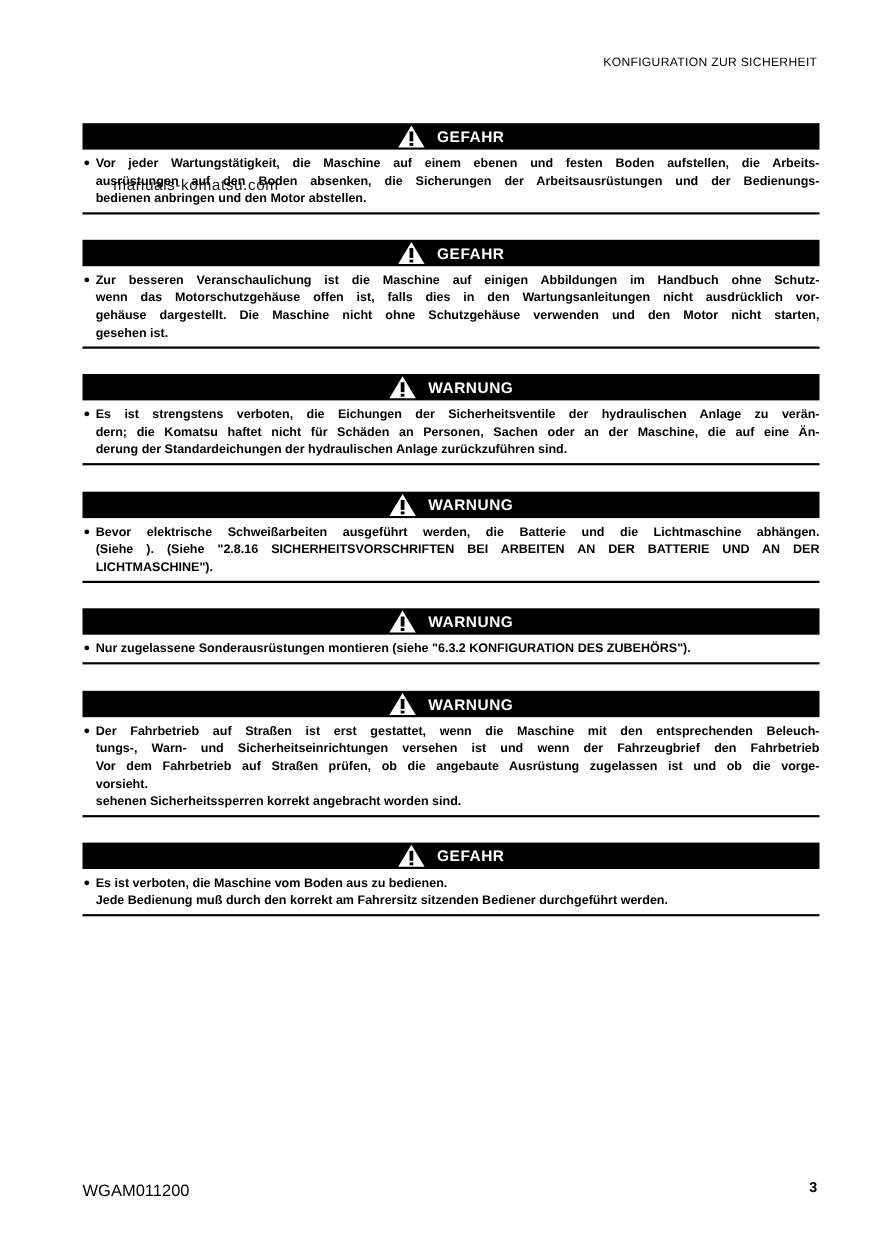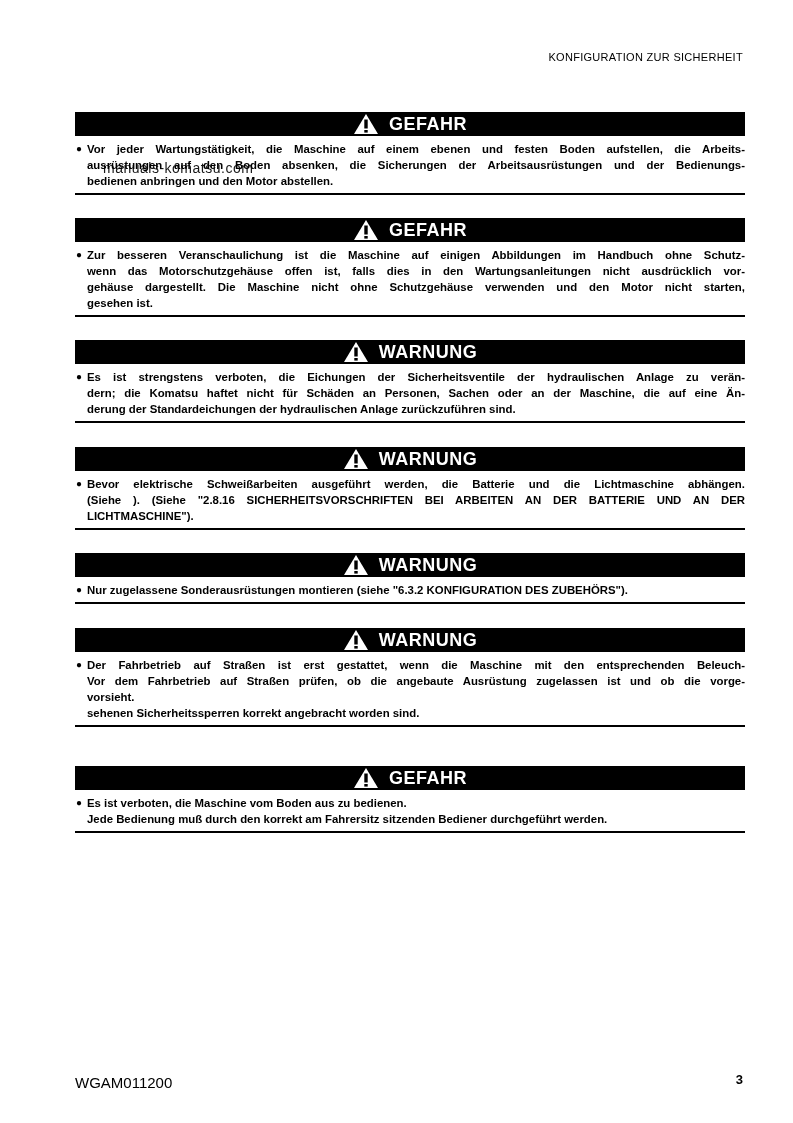--- a/index.html
+++ b/index.html
@@ -1,21 +1,21 @@
 <!DOCTYPE html>
 <html><head>
 <meta charset="utf-8">
 <style>
   html, body { margin: 0; padding: 0; background: #ffffff; }
   body { width: 793px; height: 1123px; position: relative; overflow: hidden;
          font-family: "Liberation Sans", "DejaVu Sans", sans-serif; color: #000; }
   .header { position: absolute; right: 50px; top: 51px; font-size: 11px; letter-spacing: 0.3px; }
   .block { position: absolute; left: 75px; width: 670px; }
   .bar { height: 24px; background: #000; color: #fff; display: flex; align-items: center; justify-content: center;
-         font-weight: bold; font-size: 18px; letter-spacing: 0.5px; }
+         font-weight: bold; font-size: 14px; letter-spacing: 0.5px; }
   .bar .icon { width: 26px; height: 22px; margin-right: 10px; display: inline-block; }
   .body { font-size: 11.4px; font-weight: bold; line-height: 16px; padding: 5px 0 4px 0; text-align: justify; }
   .item { position: relative; padding-left: 12px; }
   .bullet { position: absolute; left: 1px; top: 0; font-size: 10px; }
   .line { display: block; text-align: justify; text-align-last: justify; }
   .line.last { text-align-last: left; }
   .rule { height: 2px; background: #000; }
   .watermark { position: absolute; left: 103px; top: 160px; font-size: 14px; color: #000; font-weight: normal;
                letter-spacing: 0.5px; opacity: 0.9; pointer-events: none; }
   .footer-left { position: absolute; left: 75px; top: 1074px; font-size: 15px; }
@@ -133,20 +133,21 @@
         <polygon points="13,1 25,21 1,21" fill="#fff"></polygon>
         <rect x="11.3" y="6.5" width="3.4" height="9" fill="#000"></rect>
         <rect x="11.3" y="17" width="3.4" height="2.6" fill="#000"></rect>
       </svg>
     <span>WARNUNG</span>
   </div>
   <div class="body">
     <div class="item">
       <span class="bullet">●</span>
       <span class="line">Der Fahrbetrieb auf Straßen ist erst gestattet, wenn die Maschine mit den entsprechenden Beleuch-</span>
+      <span class="line">tungs-, Warn- und Sicherheitseinrichtungen versehen ist und wenn der Fahrzeugbrief den Fahrbetrieb</span>
       <span class="line">Vor dem Fahrbetrieb auf Straßen  prüfen, ob die angebaute Ausrüstung zugelassen ist und ob die vorge-</span>
       <span class="line last">vorsieht.</span>
       <span class="line last">sehenen Sicherheitssperren korrekt angebracht worden sind.</span>
     </div>
   </div>
   <div class="rule"></div>
 </div>
 
 <div class="block" style="top:766px;">
   <div class="bar">

